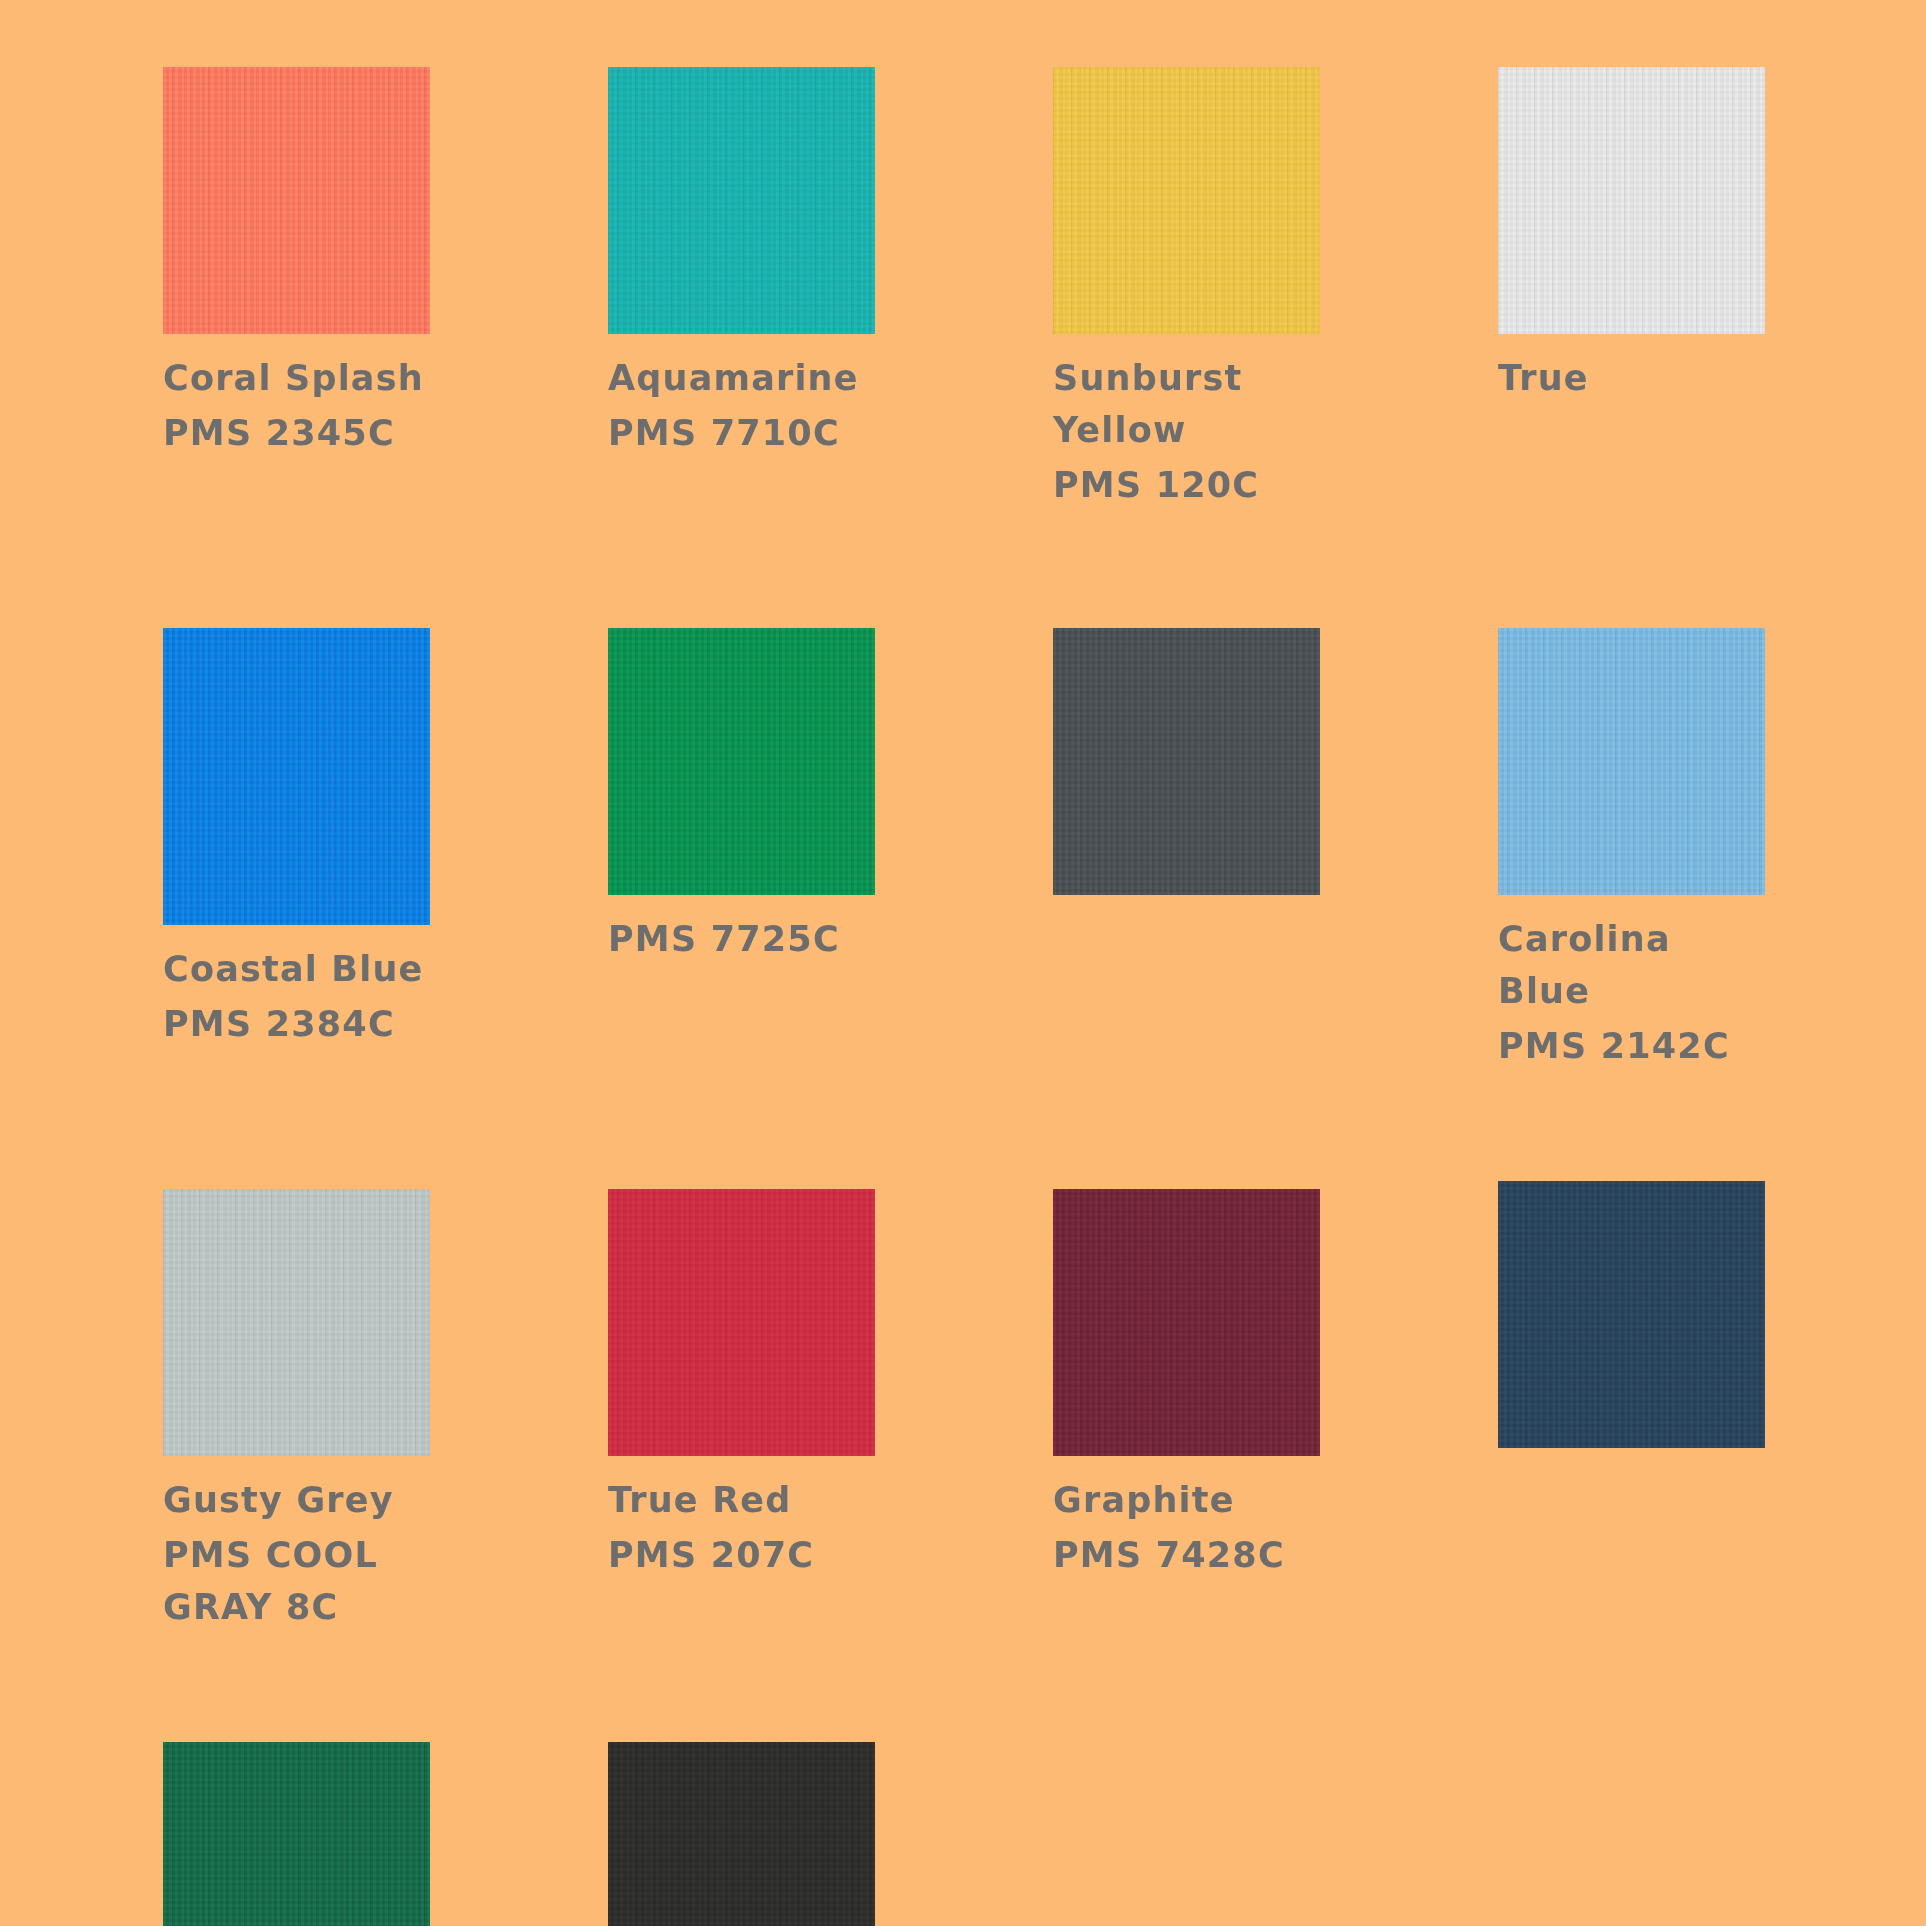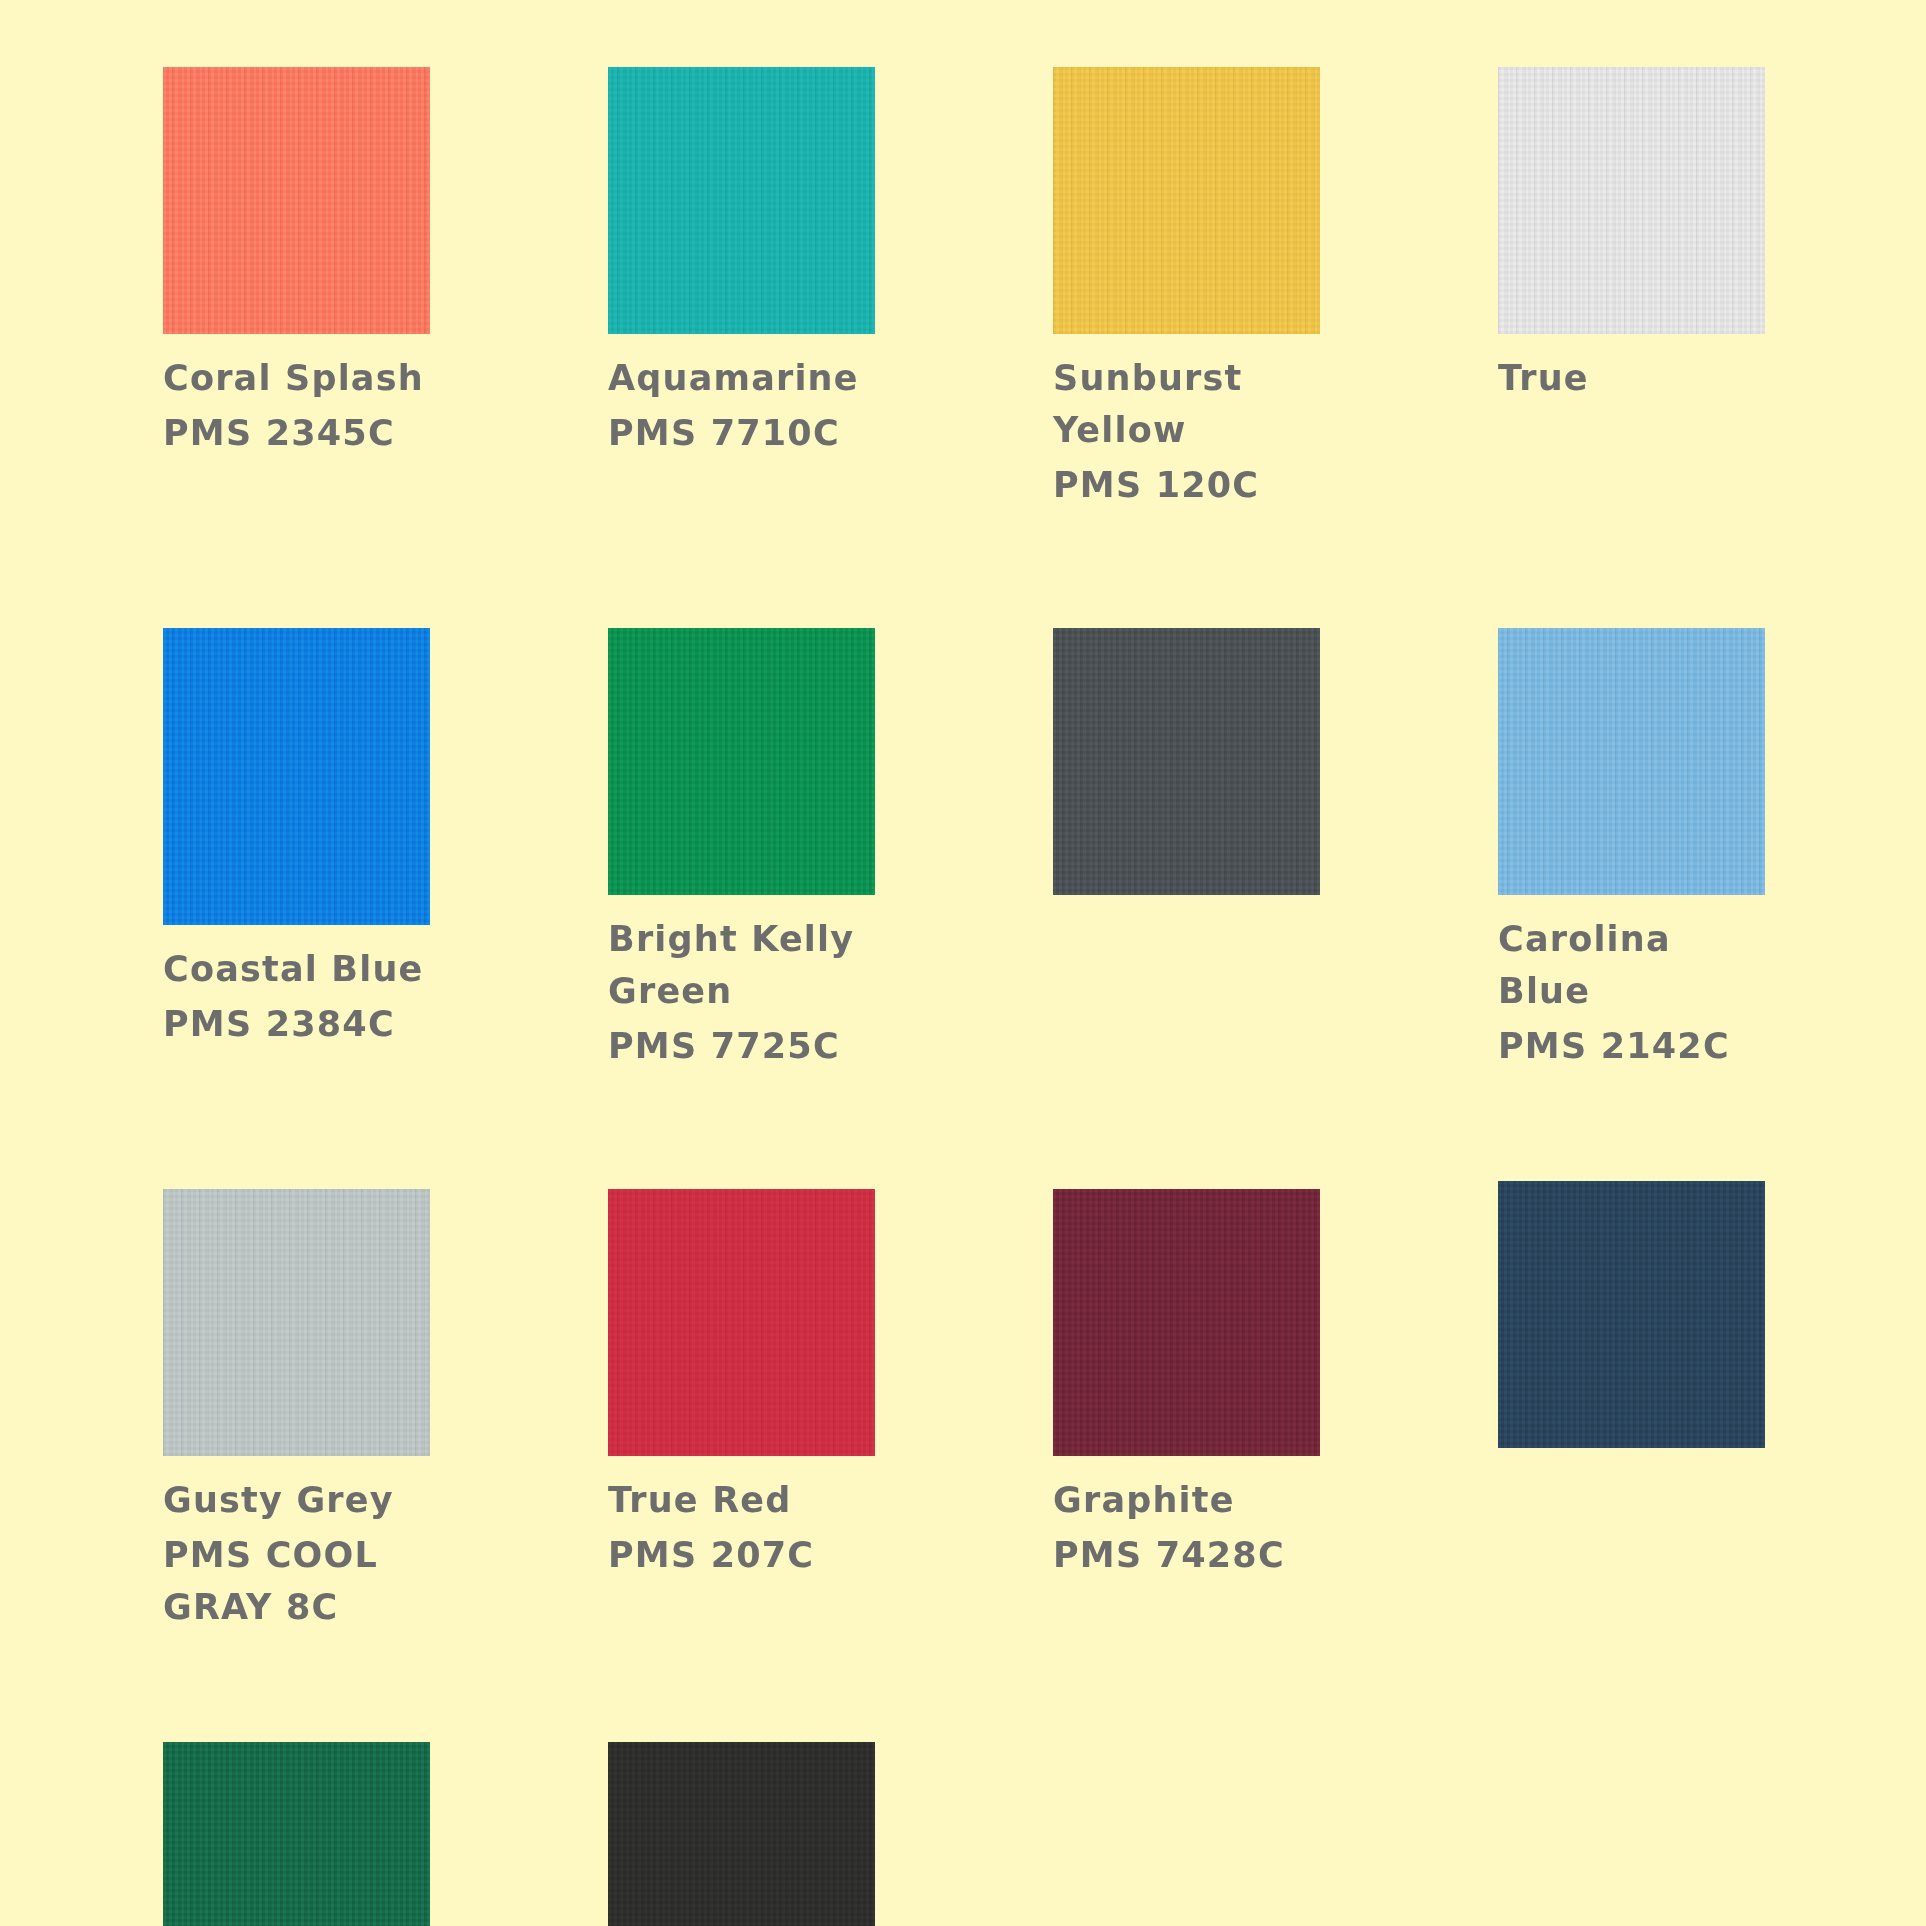--- a/index.html
+++ b/index.html
@@ -11,21 +11,21 @@
     width: 1927px;
     height: 1927px;
     font-family: "DejaVu Sans", sans-serif;
     overflow: hidden;
   }
 
   #palette-board {
     position: relative;
     width: 1927px;
     height: 1927px;
-    background: #fef9c3;
+    background: #fdba74;
     box-sizing: border-box;
     padding: 0;
   }
 
   .swatch-grid {
     position: absolute;
     left: 163px;
     top: 67px;
     width: 1624px;
     display: grid;
@@ -154,21 +154,20 @@
       <div class="swatch-cell tall" data-row="1">
         <div class="chip" style="background-color: rgb(14, 128, 226);"></div>
         <div class="caption-block">
           <div class="color-name">Coastal Blue</div>
           <div class="color-code">PMS 2384C</div>
         </div>
       </div>
       <div class="swatch-cell" data-row="1">
         <div class="chip" style="background-color: rgb(12, 146, 82);"></div>
         <div class="caption-block">
-          <div class="color-name">Bright Kelly Green</div>
           <div class="color-code">PMS 7725C</div>
         </div>
       </div>
       <div class="swatch-cell" data-row="1">
         <div class="chip" style="background-color: rgb(75, 81, 85);"></div>
       </div>
       <div class="swatch-cell" data-row="1">
         <div class="chip" style="background-color: rgb(124, 184, 224);"></div>
         <div class="caption-block">
           <div class="color-name">Carolina Blue</div>

